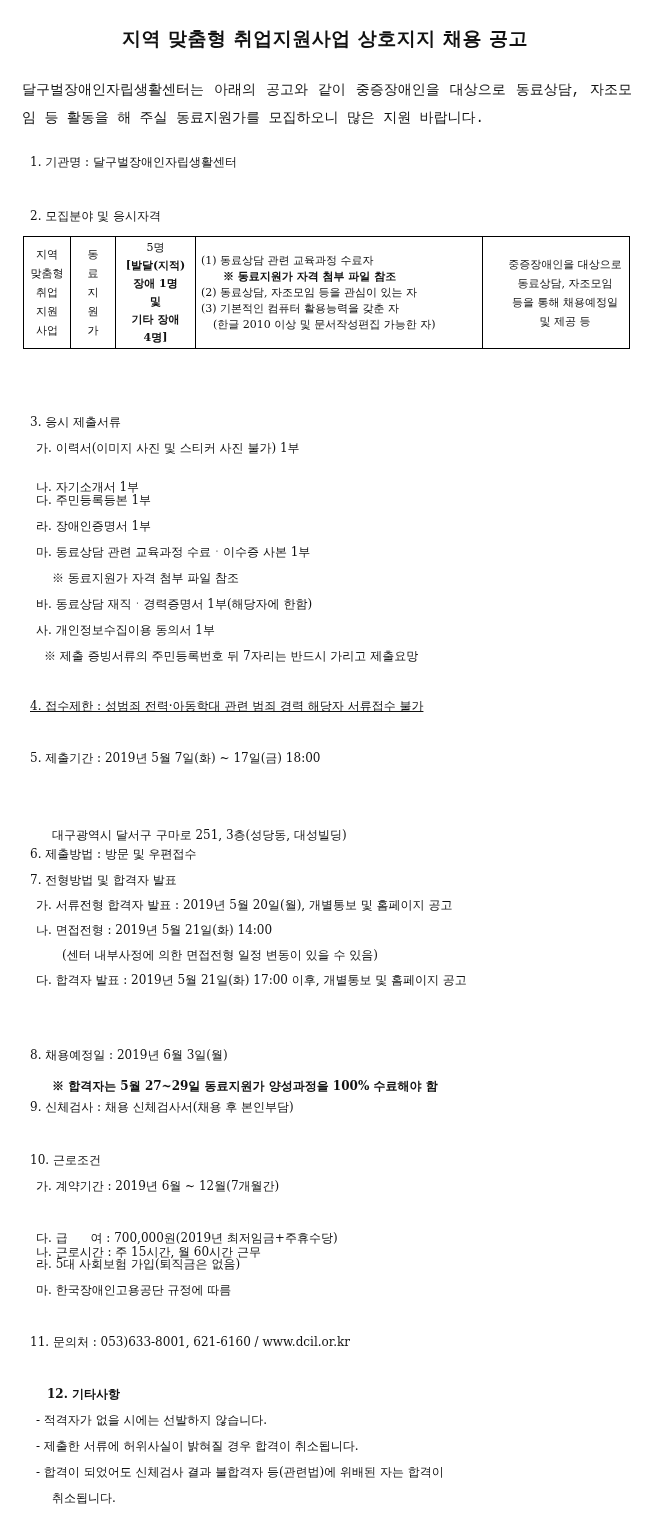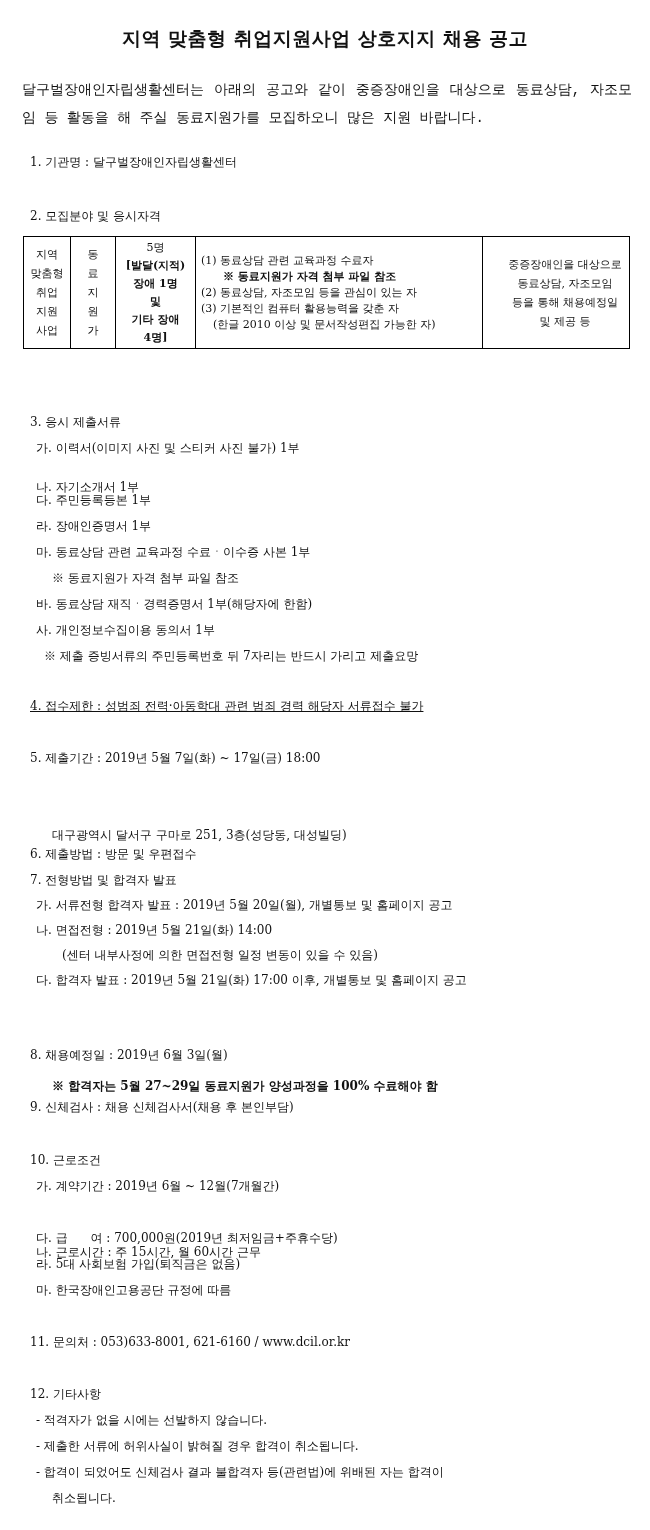--- a/index.html
+++ b/index.html
@@ -123,17 +123,17 @@
 
 <div class="line" style="left:30px;top:1150px;">10. 근로조건</div>
 <div class="line" style="left:36px;top:1176px;">가. 계약기간 : 2019년 6월 ~ 12월(7개월간)</div>
 <div class="line" style="left:36px;top:1202px;margin-top:40px;">나. 근로시간 : 주 15시간, 월 60시간 근무</div>
 <div class="line" style="left:36px;top:1228px;white-space:pre;">다. 급      여 : 700,000원(2019년 최저임금+주휴수당)</div>
 <div class="line" style="left:36px;top:1254px;">라. 5대 사회보험 가입(퇴직금은 없음)</div>
 <div class="line" style="left:36px;top:1280px;">마. 한국장애인고용공단 규정에 따름</div>
 
 <div class="line" style="left:30px;top:1332px;">11. 문의처 : 053)633-8001, 621-6160 / www.dcil.or.kr</div>
 
-<div class="line" style="left:30px;top:1384px;">12. 기타사항</div>
+<div class="line" style="left:47px;top:1384px;font-weight:bold;">12. 기타사항</div>
 <div class="line" style="left:36px;top:1410px;">- 적격자가 없을 시에는 선발하지 않습니다.</div>
 <div class="line" style="left:36px;top:1436px;">- 제출한 서류에 허위사실이 밝혀질 경우 합격이 취소됩니다.</div>
 <div class="line" style="left:36px;top:1462px;">- 합격이 되었어도 신체검사 결과 불합격자 등(관련법)에 위배된 자는 합격이</div>
 <div class="line" style="left:52px;top:1488px;">취소됩니다.</div>
 
 </body></html>

